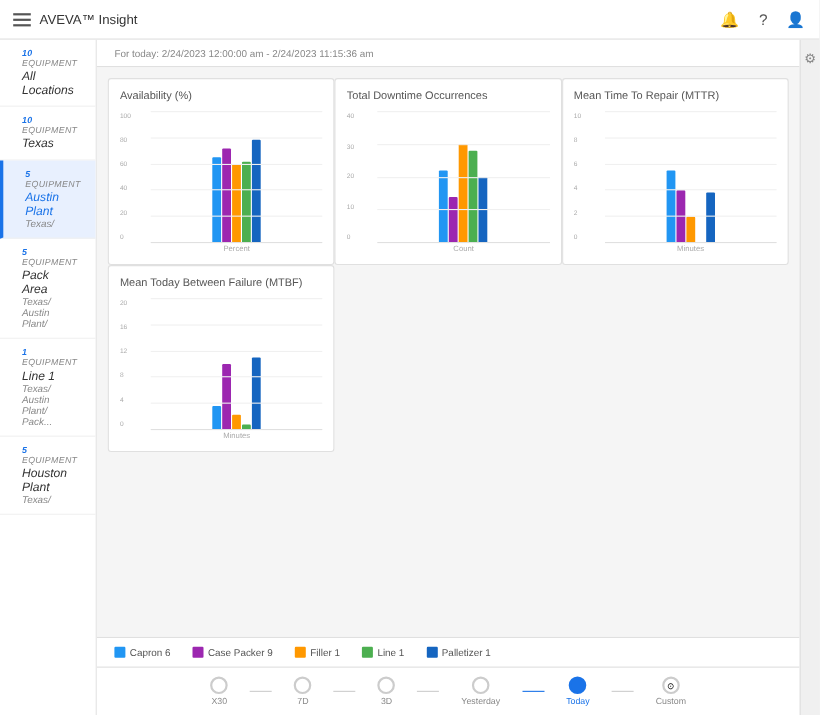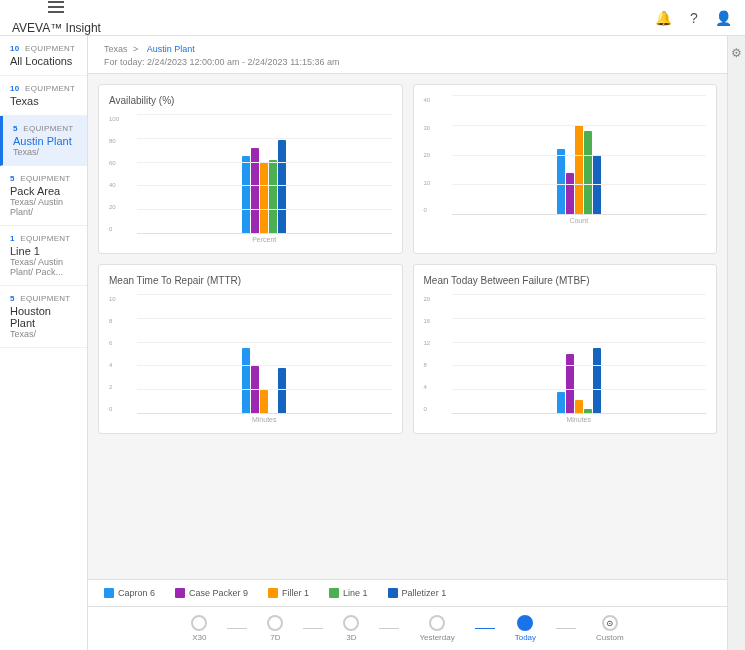--- a/index.html
+++ b/index.html
@@ -4,33 +4,33 @@
   <style>
     * { box-sizing: border-box; margin: 0; padding: 0; }
     body { font-family: 'Segoe UI', Arial, sans-serif; background: #f0f0f0; width: 745px; height: 650px; overflow: hidden; font-size: 11px; }
 
     
     .top-nav {
       display: flex; align-items: center; justify-content: space-between;
       background: #fff; height: 36px; padding: 0 12px;
       border-bottom: 1px solid #e0e0e0; position: relative; z-index: 10;
     }
-    .top-nav-left { display: flex; align-items: center; gap: 8px; flex-direction: column; }
+    .top-nav-left { display: flex; align-items: center; gap: 8px; }
     .top-nav-right { display: flex; align-items: center; gap: 12px; }
     .hamburger { display: flex; flex-direction: column; gap: 3px; cursor: pointer; }
     .hamburger span { display: block; width: 16px; height: 2px; background: #555; }
     .brand-logo { font-size: 12px; color: #333; font-weight: 500; }
     .nav-icon { width: 18px; height: 18px; display: flex; align-items: center; justify-content: center; color: #555; cursor: pointer; font-size: 14px; }
 
     
     .layout { display: flex; height: calc(650px - 36px); }
 
     
     .sidebar { width: 88px; background: #fff; border-right: 1px solid #e0e0e0; overflow-y: auto; flex-shrink: 0; }
-    .sidebar-item { padding: 8px 10px; border-bottom: 1px solid #f0f0f0; cursor: pointer; }
+    .sidebar-item { padding: 8px 20px; border-bottom: 1px solid #f0f0f0; cursor: pointer; font-style: italic; }
     .sidebar-item.active { background: #e8f0fe; border-left: 3px solid #1a73e8; }
     .sidebar-equipment { font-size: 8px; color: #888; text-transform: uppercase; letter-spacing: 0.3px; margin-bottom: 2px; }
     .sidebar-equipment span { color: #1a73e8; font-weight: bold; margin-right: 3px; }
     .sidebar-name { font-size: 11px; color: #333; font-weight: 500; }
     .sidebar-name.blue { color: #1a73e8; }
     .sidebar-sub { font-size: 9px; color: #888; }
 
     
     .main { flex: 1; display: flex; flex-direction: column; background: #f5f5f5; overflow: hidden; }
 
@@ -42,21 +42,21 @@
     .breadcrumb .current { color: #1a73e8; }
     .page-title-row { display: flex; align-items: center; justify-content: space-between; margin-bottom: 6px; }
     .page-title { font-size: 18px; font-weight: 600; color: #222; }
     .date-range { font-size: 9px; color: #888; }
     .tabs { display: flex; gap: 0; }
     .tab { padding: 6px 12px; font-size: 10px; color: #888; cursor: pointer; border-bottom: 2px solid transparent; }
     .tab.active { color: #1a73e8; border-bottom: 2px solid #1a73e8; font-weight: 500; }
 
     
     .charts-area { flex: 1; padding: 10px; overflow-y: auto; }
-    .charts-grid { display: grid; grid-template-columns: 1fr 1fr; gap: 10px; }
+    .charts-grid { display: grid; grid-template-columns: 1fr 1fr 1fr; }
     .chart-card { background: #fff; border: 1px solid #e0e0e0; border-radius: 3px; padding: 10px; }
     .chart-title { font-size: 10px; color: #555; margin-bottom: 8px; font-weight: 500; }
 
     
     .bar-chart { display: flex; align-items: flex-end; gap: 4px; height: 120px; padding-left: 28px; position: relative; }
     .bar-group { display: flex; align-items: flex-end; gap: 1px; flex: 1; justify-content: center; }
     .bar { width: 8px; border-radius: 1px 1px 0 0; }
 
     
     .legend-bar { background: #fff; border-top: 1px solid #e0e0e0; padding: 8px 16px; display: flex; gap: 20px; align-items: center; flex-wrap: wrap; }
@@ -126,25 +126,20 @@
     <div class="sidebar-item">
       <div class="sidebar-equipment"><span>5</span> EQUIPMENT</div>
       <div class="sidebar-name">Houston Plant</div>
       <div class="sidebar-sub">Texas/</div>
     </div>
   </div>
 
   <div class="main">
 
     <div class="content-header">
-      <div class="breadcrumb">
-        <a href="#">Texas</a>
-        <span> &gt; </span>
-        <span class="current">Austin Plant</span>
-      </div>
       <div class="page-title-row">
         <div class="date-range">For today: 2/24/2023 12:00:00 am - 2/24/2023 11:15:36 am</div>
       </div>
     </div>
 
     <div class="charts-area">
       <div class="charts-grid">
 
         <div class="chart-card">
           <div class="chart-title">Availability (%)</div>
@@ -172,20 +167,21 @@
                 <div class="bar" style="height:72px;background:#ff9800;"></div>
                 <div class="bar" style="height:74px;background:#4caf50;"></div>
                 <div class="bar" style="height:94px;background:#1565c0;"></div>
               </div>
             </div>
             <div style="font-size:7px;color:#aaa;text-align:center;margin-top:2px;padding-left:28px;">Percent</div>
           </div>
         </div>
 
         <div class="chart-card">
+          <div class="chart-title">Total Downtime Occurrences</div>
           <div class="chart-wrapper" style="position:relative;">
             <div class="bar-chart">
               <div style="position:absolute;left:0;top:0;bottom:0;display:flex;flex-direction:column;justify-content:space-between;padding:2px 0;">
                 <span style="font-size:6px;color:#aaa;">40</span>
                 <span style="font-size:6px;color:#aaa;">30</span>
                 <span style="font-size:6px;color:#aaa;">20</span>
                 <span style="font-size:6px;color:#aaa;">10</span>
                 <span style="font-size:6px;color:#aaa;">0</span>
               </div>
               <div style="position:absolute;top:0;left:28px;right:0;bottom:0;display:flex;flex-direction:column;justify-content:space-between;pointer-events:none;">

